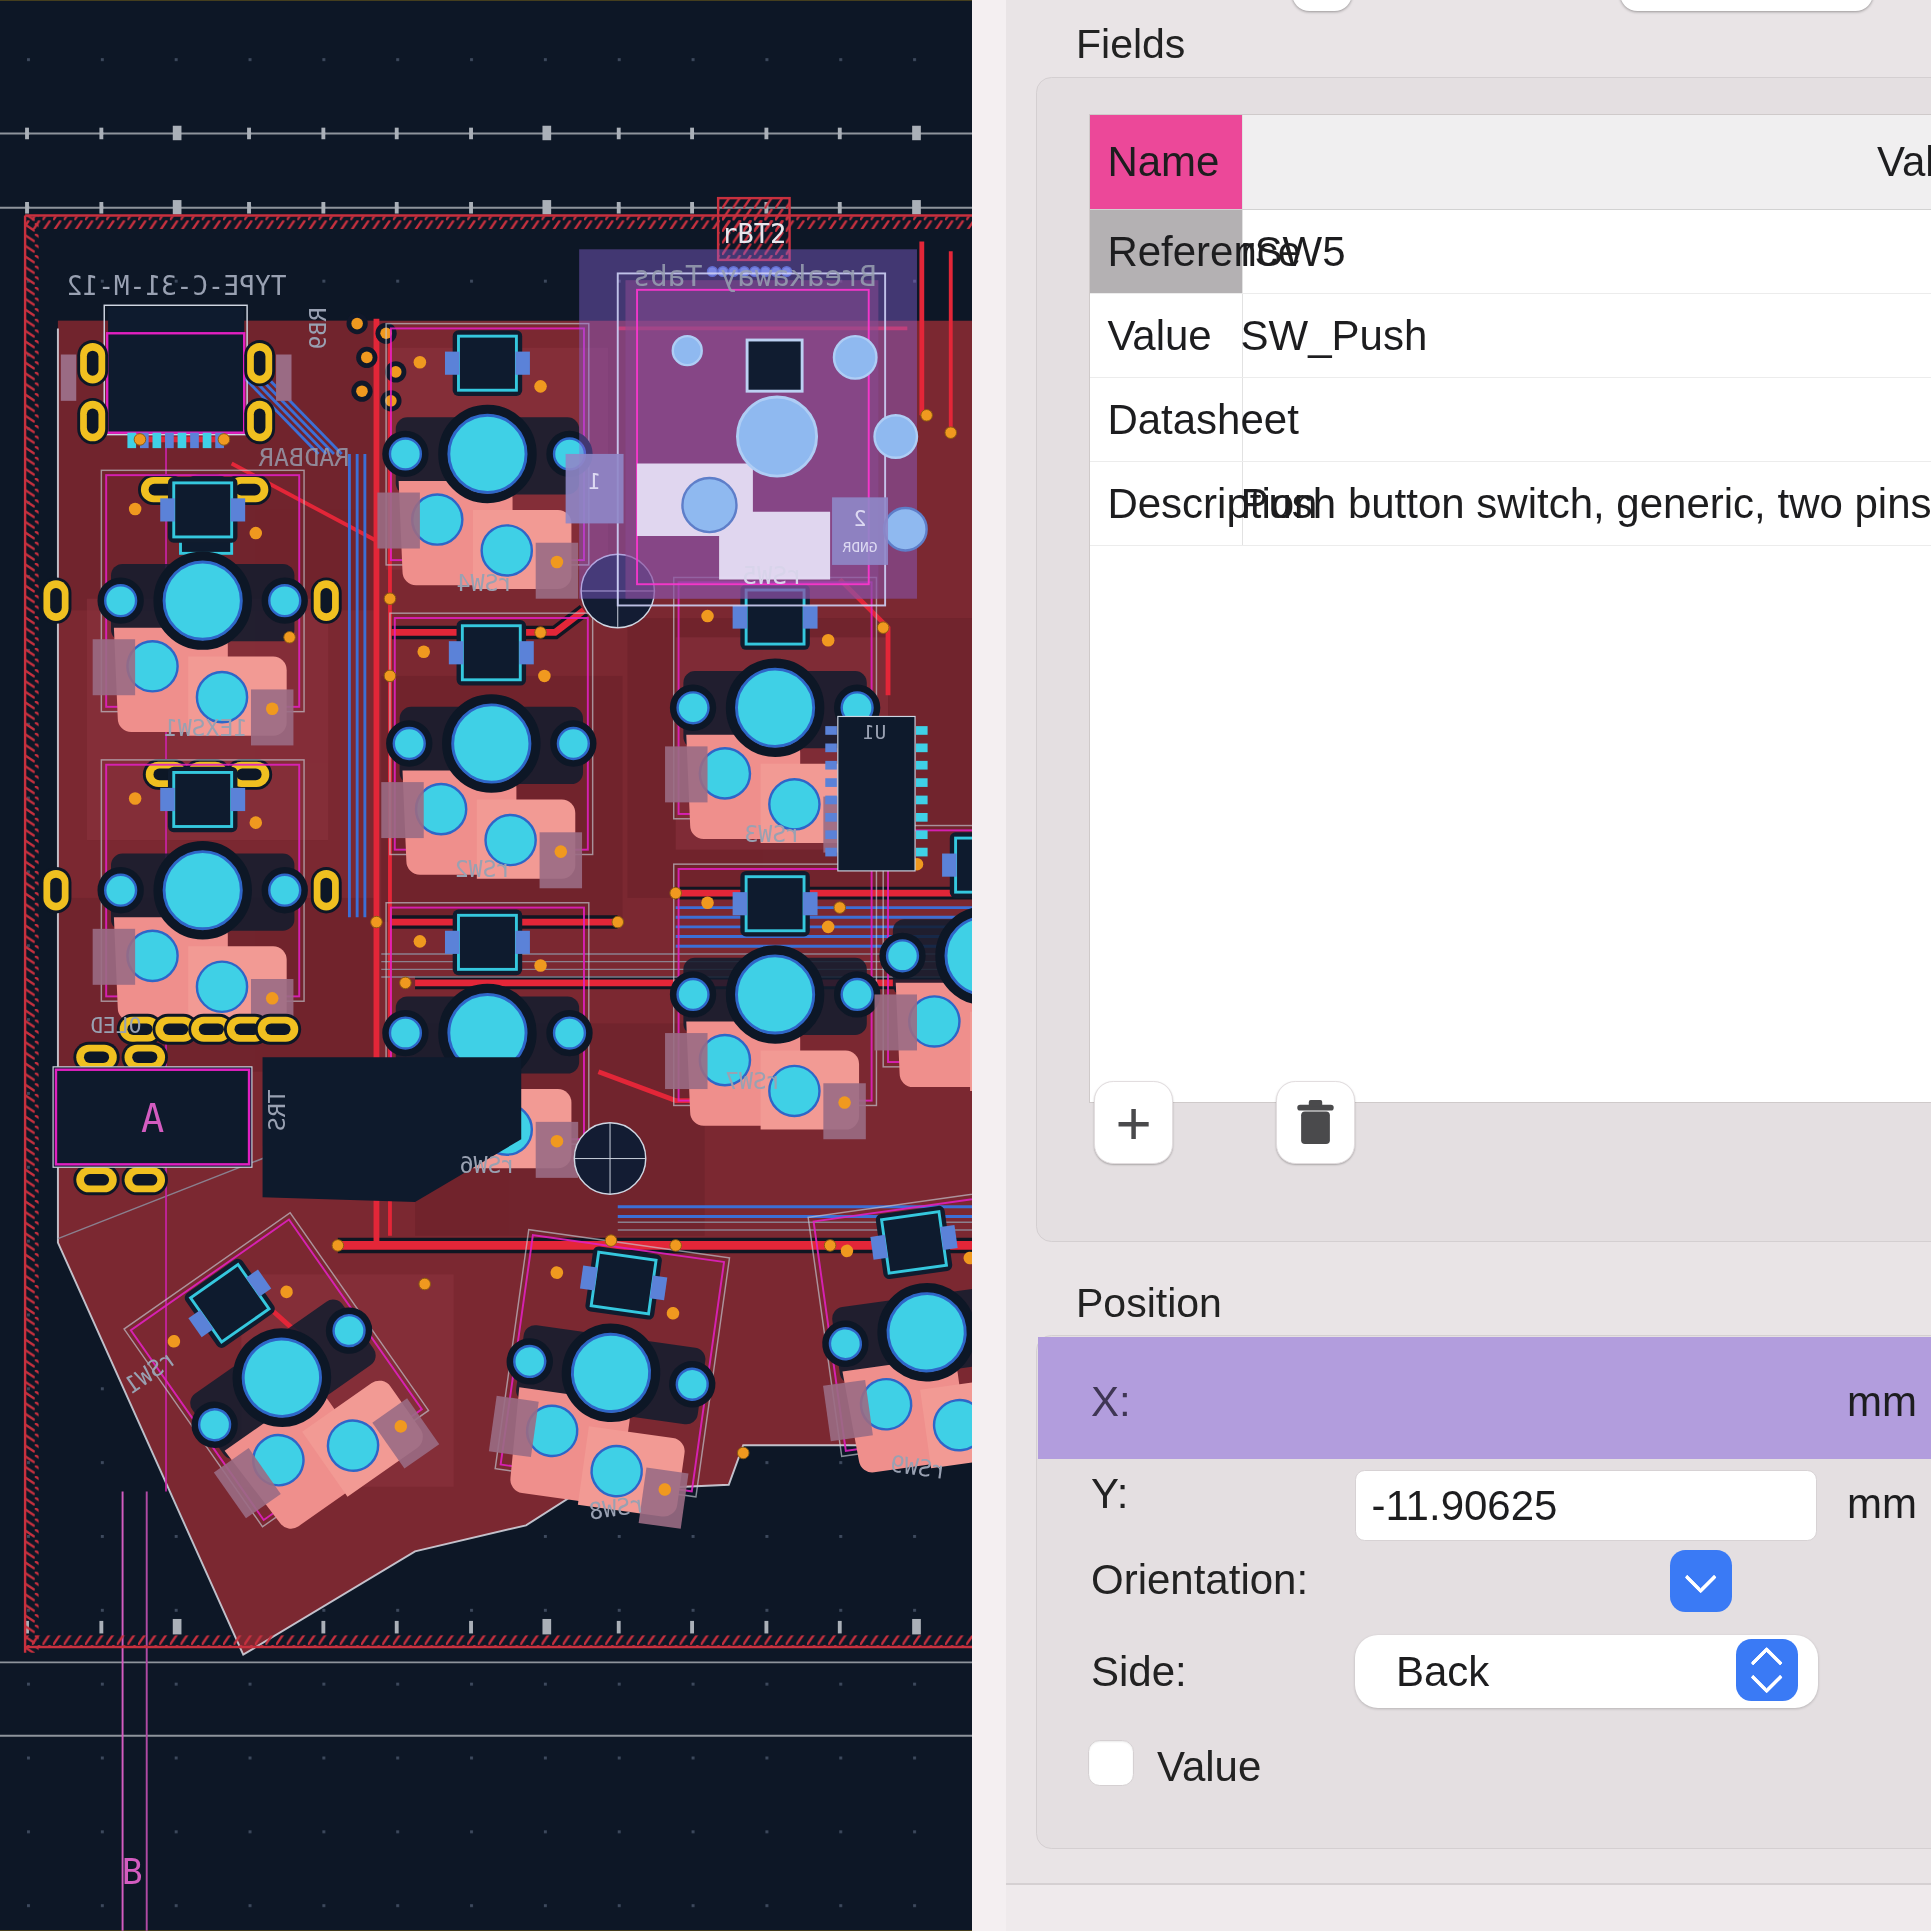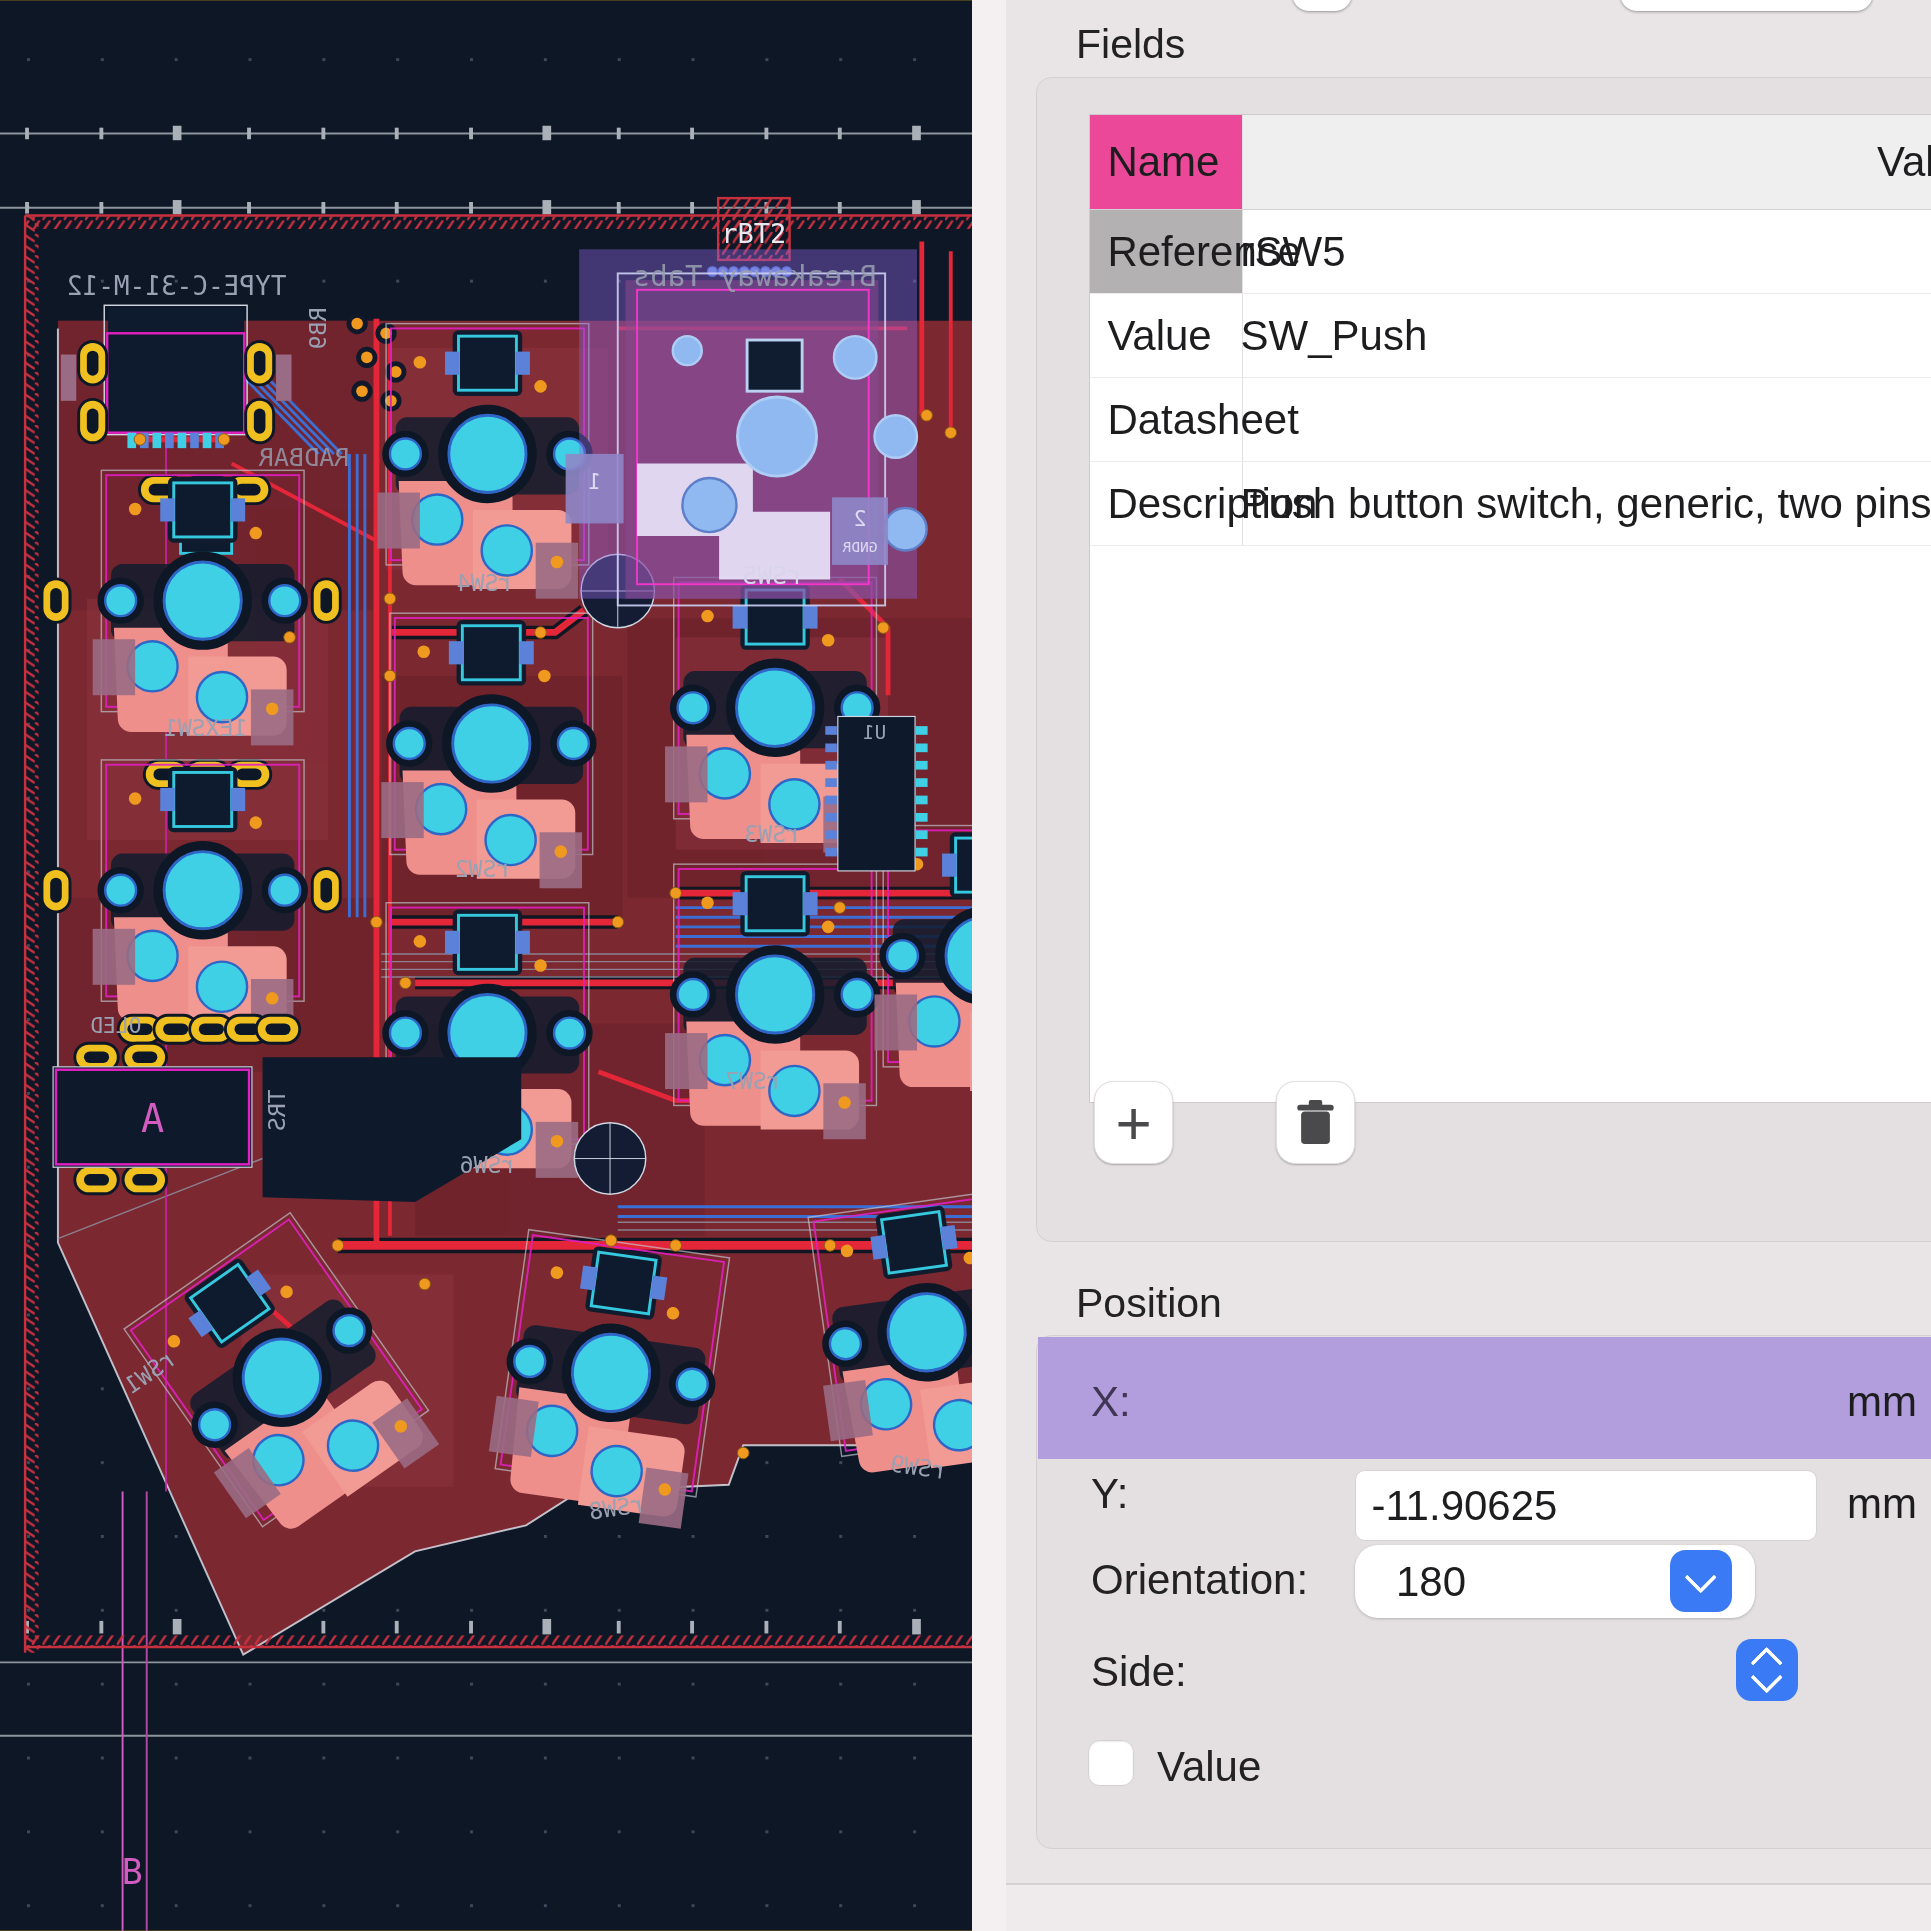--- a/index.html
+++ b/index.html
@@ -518,28 +518,28 @@
 
   <div class="purpleband" style="left:32px;top:1337px;width:942px;height:122px;"></div>
   <div class="poslabel" style="left:85px;top:1378px;color:#3f3654;">X:</div>
   <div class="unit" style="left:841px;top:1378px;">mm</div>
 
   <div class="poslabel" style="left:85px;top:1470px;">Y:</div>
   <input class="input" style="left: 349px; top: 1470px; width: 462px;" value="-11.90625">
   <div class="unit" style="left:841px;top:1480px;">mm</div>
 
   <div class="poslabel" style="left:85px;top:1556px;">Orientation:</div>
-  <div class="pill" style="left:349px;top:1545px;width:400px;height:73px;">
-    <span>180</span>
-  </div>
   <div class="bluebtn" style="left:664px;top:1550px;width:62px;height:62px;">
     <span class="chev" style="margin-top:-7.7px;"></span>
   </div>
 
   <div class="poslabel" style="left:85px;top:1648px;">Side:</div>
+  <div class="pill" style="left:349px;top:1635px;width:463px;height:73px;">
+    <span>Back</span>
+  </div>
   <div class="bluebtn" style="left:730px;top:1639px;width:62px;height:62px;">
     <span class="chev up" style="margin-bottom:-3.9px;"></span>
     <span class="chev" style="margin-top:-9.7px;"></span>
   </div>
 
   <div class="checkbox" style="left:82px;top:1740px;"></div>
   <div class="poslabel" style="left:151px;top:1743px;">Value</div>
 
   <div class="hdiv" style="left:0;top:1883px;width:925px;"></div>
   <div class="lightfoot" style="left:0;top:1885px;width:925px;height:46px;"></div>

